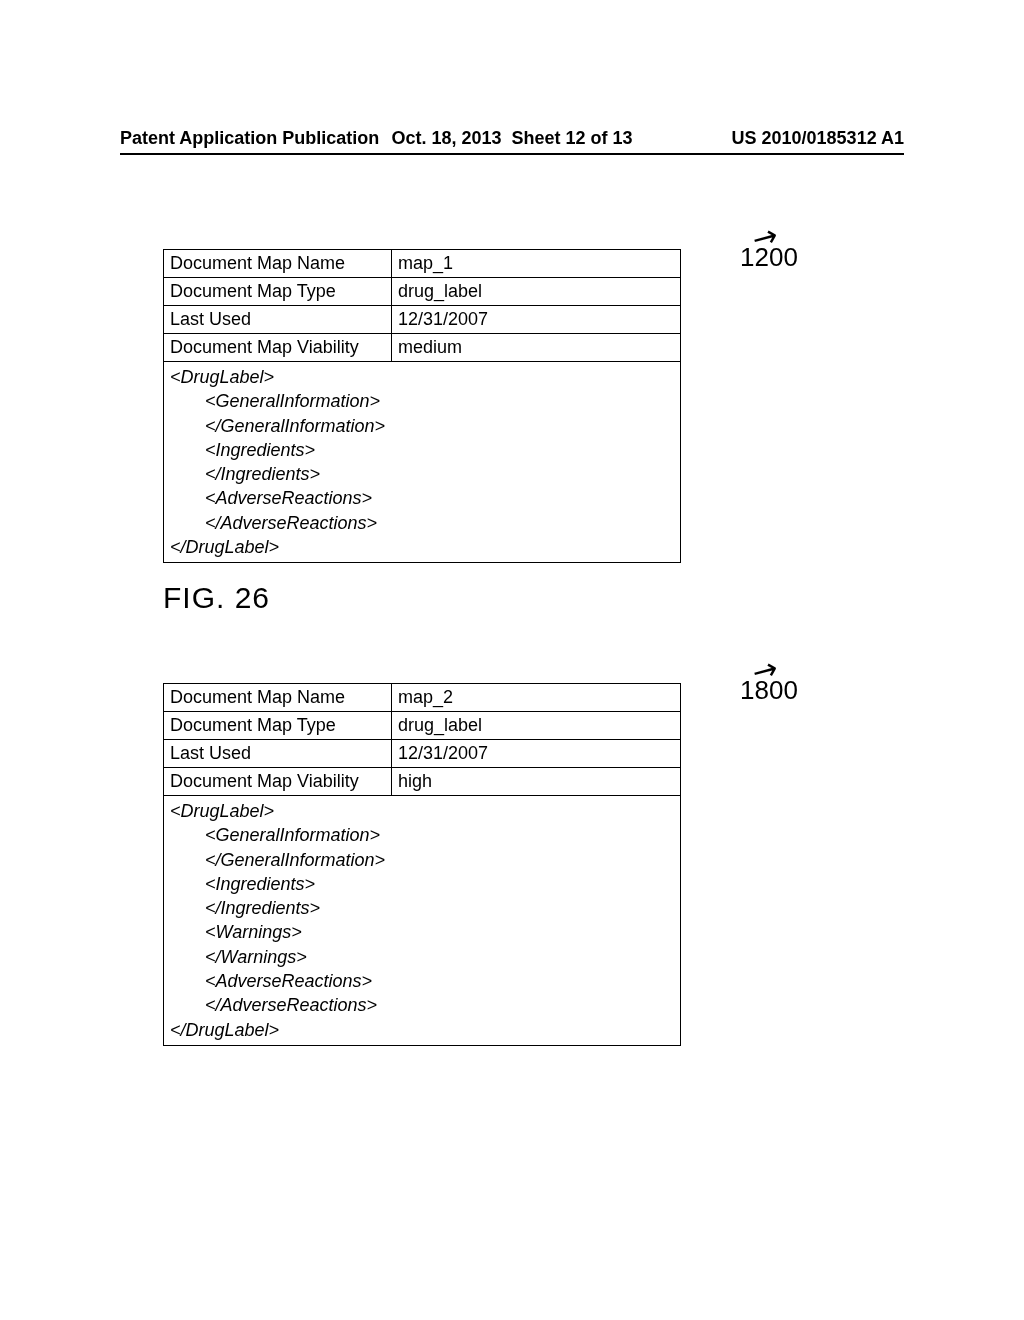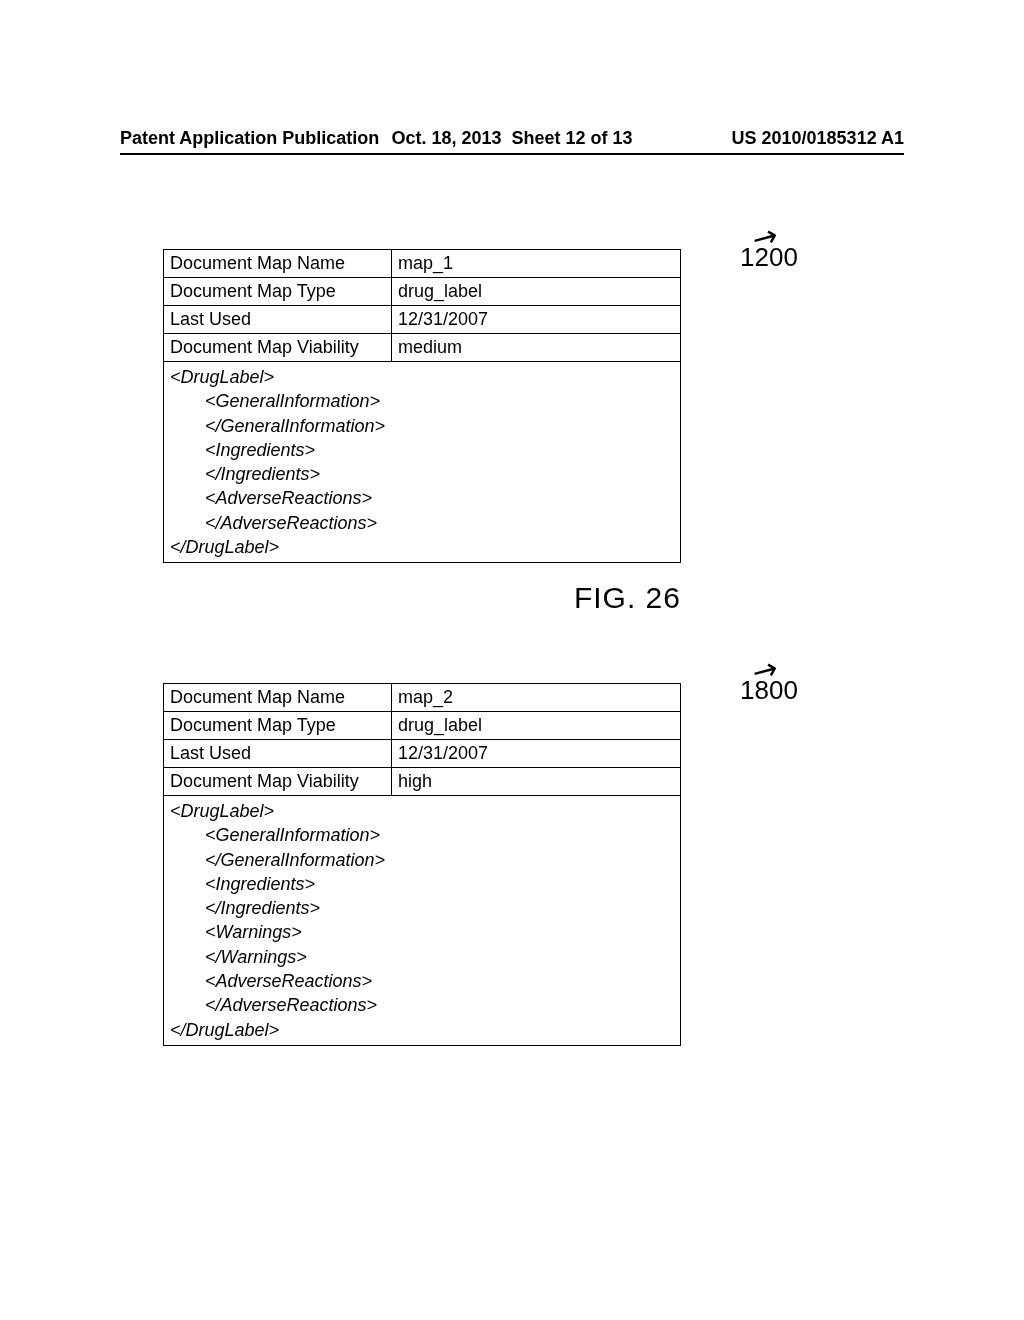--- a/index.html
+++ b/index.html
@@ -69,21 +69,21 @@
     width: 215px;
   }
   .xml-cell {
     font-size: 18px;
     font-family: Arial, sans-serif;
     line-height: 1.35;
     white-space: pre;
     font-style: italic;
   }
   .fig-caption {
-    text-align: right;
+    text-align: left;
     font-size: 30px;
     font-family: Arial, sans-serif;
     margin-top: 18px;
     letter-spacing: 1px;
   }
 </style>
 </head>
 <body>
 
 <div class="page">

